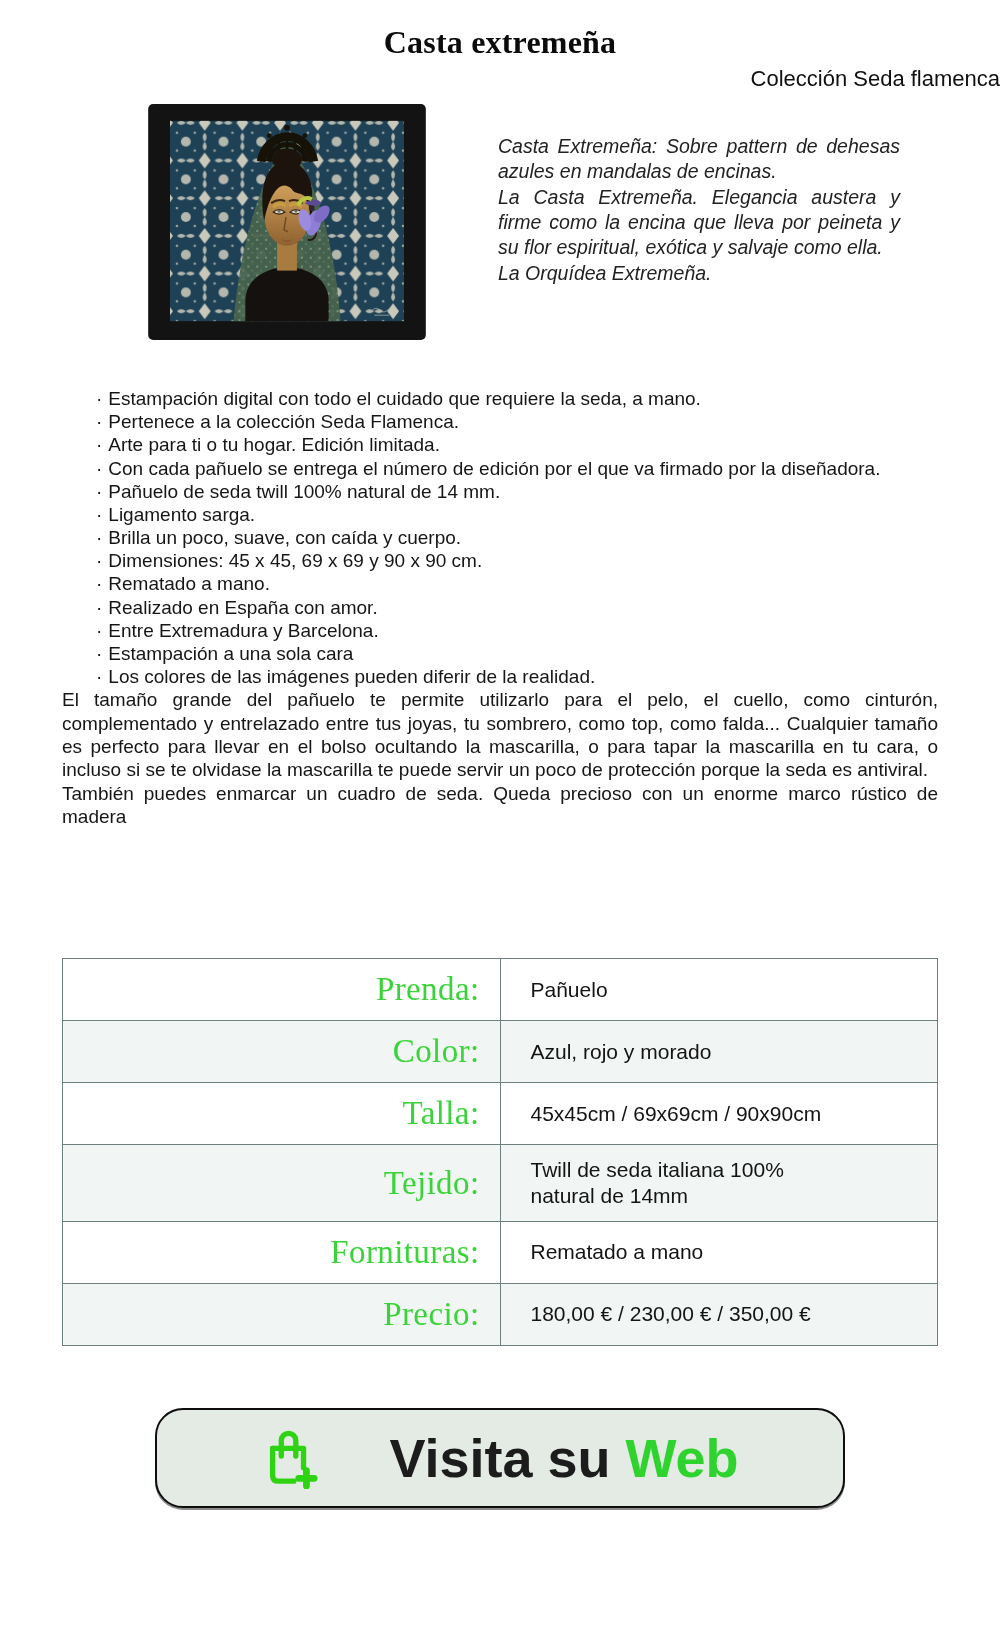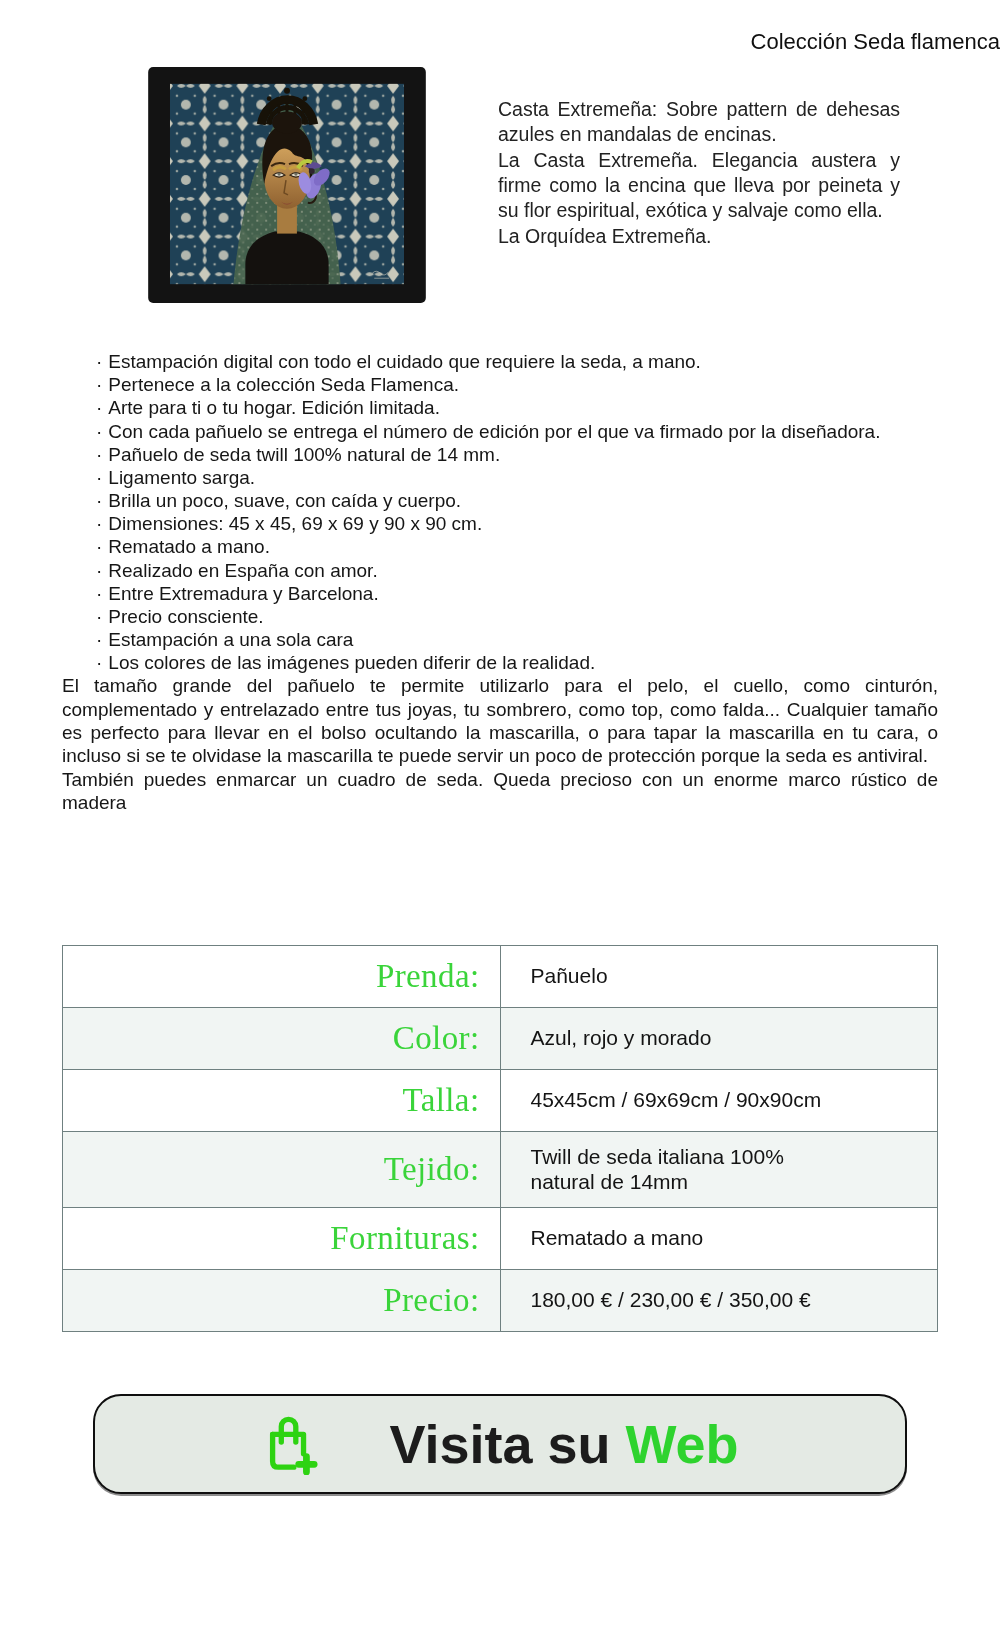--- a/index.html
+++ b/index.html
@@ -25,21 +25,21 @@
     font-size:32px;font-weight:700;color:#0b0b0b;letter-spacing:.2px;
   }
   .subtitle{
     margin-top:5px;text-align:right;font-size:22px;color:#101010;
   }
   .content{padding:0 62px;}
   
   .hero{display:flex;margin-top:12px;}
   .art{margin-left:86px;width:278px;height:236px;flex:none;}
   .art svg{display:block;width:278px;height:236px;}
-  .desc{margin-left:72px;width:402px;padding-top:30px;}
+  .desc{margin-left:72px;width:402px;padding-top:30px;font-style:italic;}
   .desc p{margin:0;font-size:19.5px;line-height:1.3;text-align:justify;color:#222;}
   
   .features{margin-top:47px;}
   .feat{
     font-size:19px;line-height:1.22;text-align:justify;color:#161616;
     padding-left:44px;
   }
   .feat .dot{margin-left:-10px;margin-right:6px;}
   
   .paras p{margin:0;font-size:19px;line-height:1.23;text-align:justify;color:#161616;}
@@ -56,38 +56,39 @@
     font-family:"Liberation Serif","DejaVu Serif",serif;
     font-size:33px;color:var(--accent-green);letter-spacing:.4px;
   }
   td.spec-value{
     padding:12px 20px 12px 30px;font-size:21px;color:#141414;
     white-space:pre-line;line-height:1.22;
   }
   table.specs tr:nth-of-type(even){background:var(--row-alt-bg);}
   
   .cta{
-    margin:62px auto 0 auto;width:814px;height:100px;
+    margin:62px auto 0 auto;width:690px;height:100px;
     display:flex;align-items:center;justify-content:center;gap:70px;
     background:var(--button-bg);
     border:2.5px solid #0e0e0e;border-radius:28px;
     box-shadow:0 2px 0 rgba(0,0,0,.45);
     text-decoration:none;cursor:pointer;
   }
   .bag{flex:none;display:block;width:58px;height:62px;}
   .bag path{stroke:var(--icon-green);fill:none;stroke-linecap:round;stroke-linejoin:round;}
   .cta-text{display:flex;gap:15px;font-size:54px;font-weight:700;line-height:1;}
   .cta-black{color:#1c1c1c;}
   .cta-green{color:var(--web-green);}
 </style>
 </head>
 <body>
 
 <div class="page">
 
+  <h1 class="title">Casta extremeña</h1>
   <div class="subtitle">Colección Seda flamenca</div>
 
   <div class="content">
 
     <div class="hero">
       <div class="art">
         <svg viewBox="0 0 280 238" aria-hidden="true">
           <defs>
             <pattern id="mtf" width="38" height="38" patternUnits="userSpaceOnUse">
               <rect width="38" height="38" fill="#1f4156"></rect>
@@ -187,21 +188,20 @@
         <div class="feat"><span class="dot">·</span><span class="feat-text">Brilla un poco, suave, con caída y cuerpo.</span></div>
 
         <div class="feat"><span class="dot">·</span><span class="feat-text">Dimensiones: 45 x 45, 69 x 69 y 90 x 90 cm.</span></div>
 
         <div class="feat"><span class="dot">·</span><span class="feat-text">Rematado a mano.</span></div>
 
         <div class="feat"><span class="dot">·</span><span class="feat-text">Realizado en España con amor.</span></div>
 
         <div class="feat"><span class="dot">·</span><span class="feat-text">Entre Extremadura y Barcelona.</span></div>
 
-        <div class="feat"><span class="dot">·</span><span class="feat-text">Precio consciente.</span></div>
 
         <div class="feat"><span class="dot">·</span><span class="feat-text">Estampación a una sola cara</span></div>
 
         <div class="feat"><span class="dot">·</span><span class="feat-text">Los colores de las imágenes pueden diferir de la realidad.</span></div>
       </div>
 
     <div class="paras">
 
         <p>El tamaño grande del pañuelo te permite utilizarlo para el pelo, el cuello, como cinturón, complementado y entrelazado entre tus joyas, tu sombrero, como top, como falda... Cualquier tamaño es perfecto para llevar en el bolso ocultando la mascarilla, o para tapar la mascarilla en tu cara, o incluso si se te olvidase la mascarilla te puede servir un poco de protección porque la seda es antiviral.</p>
 

